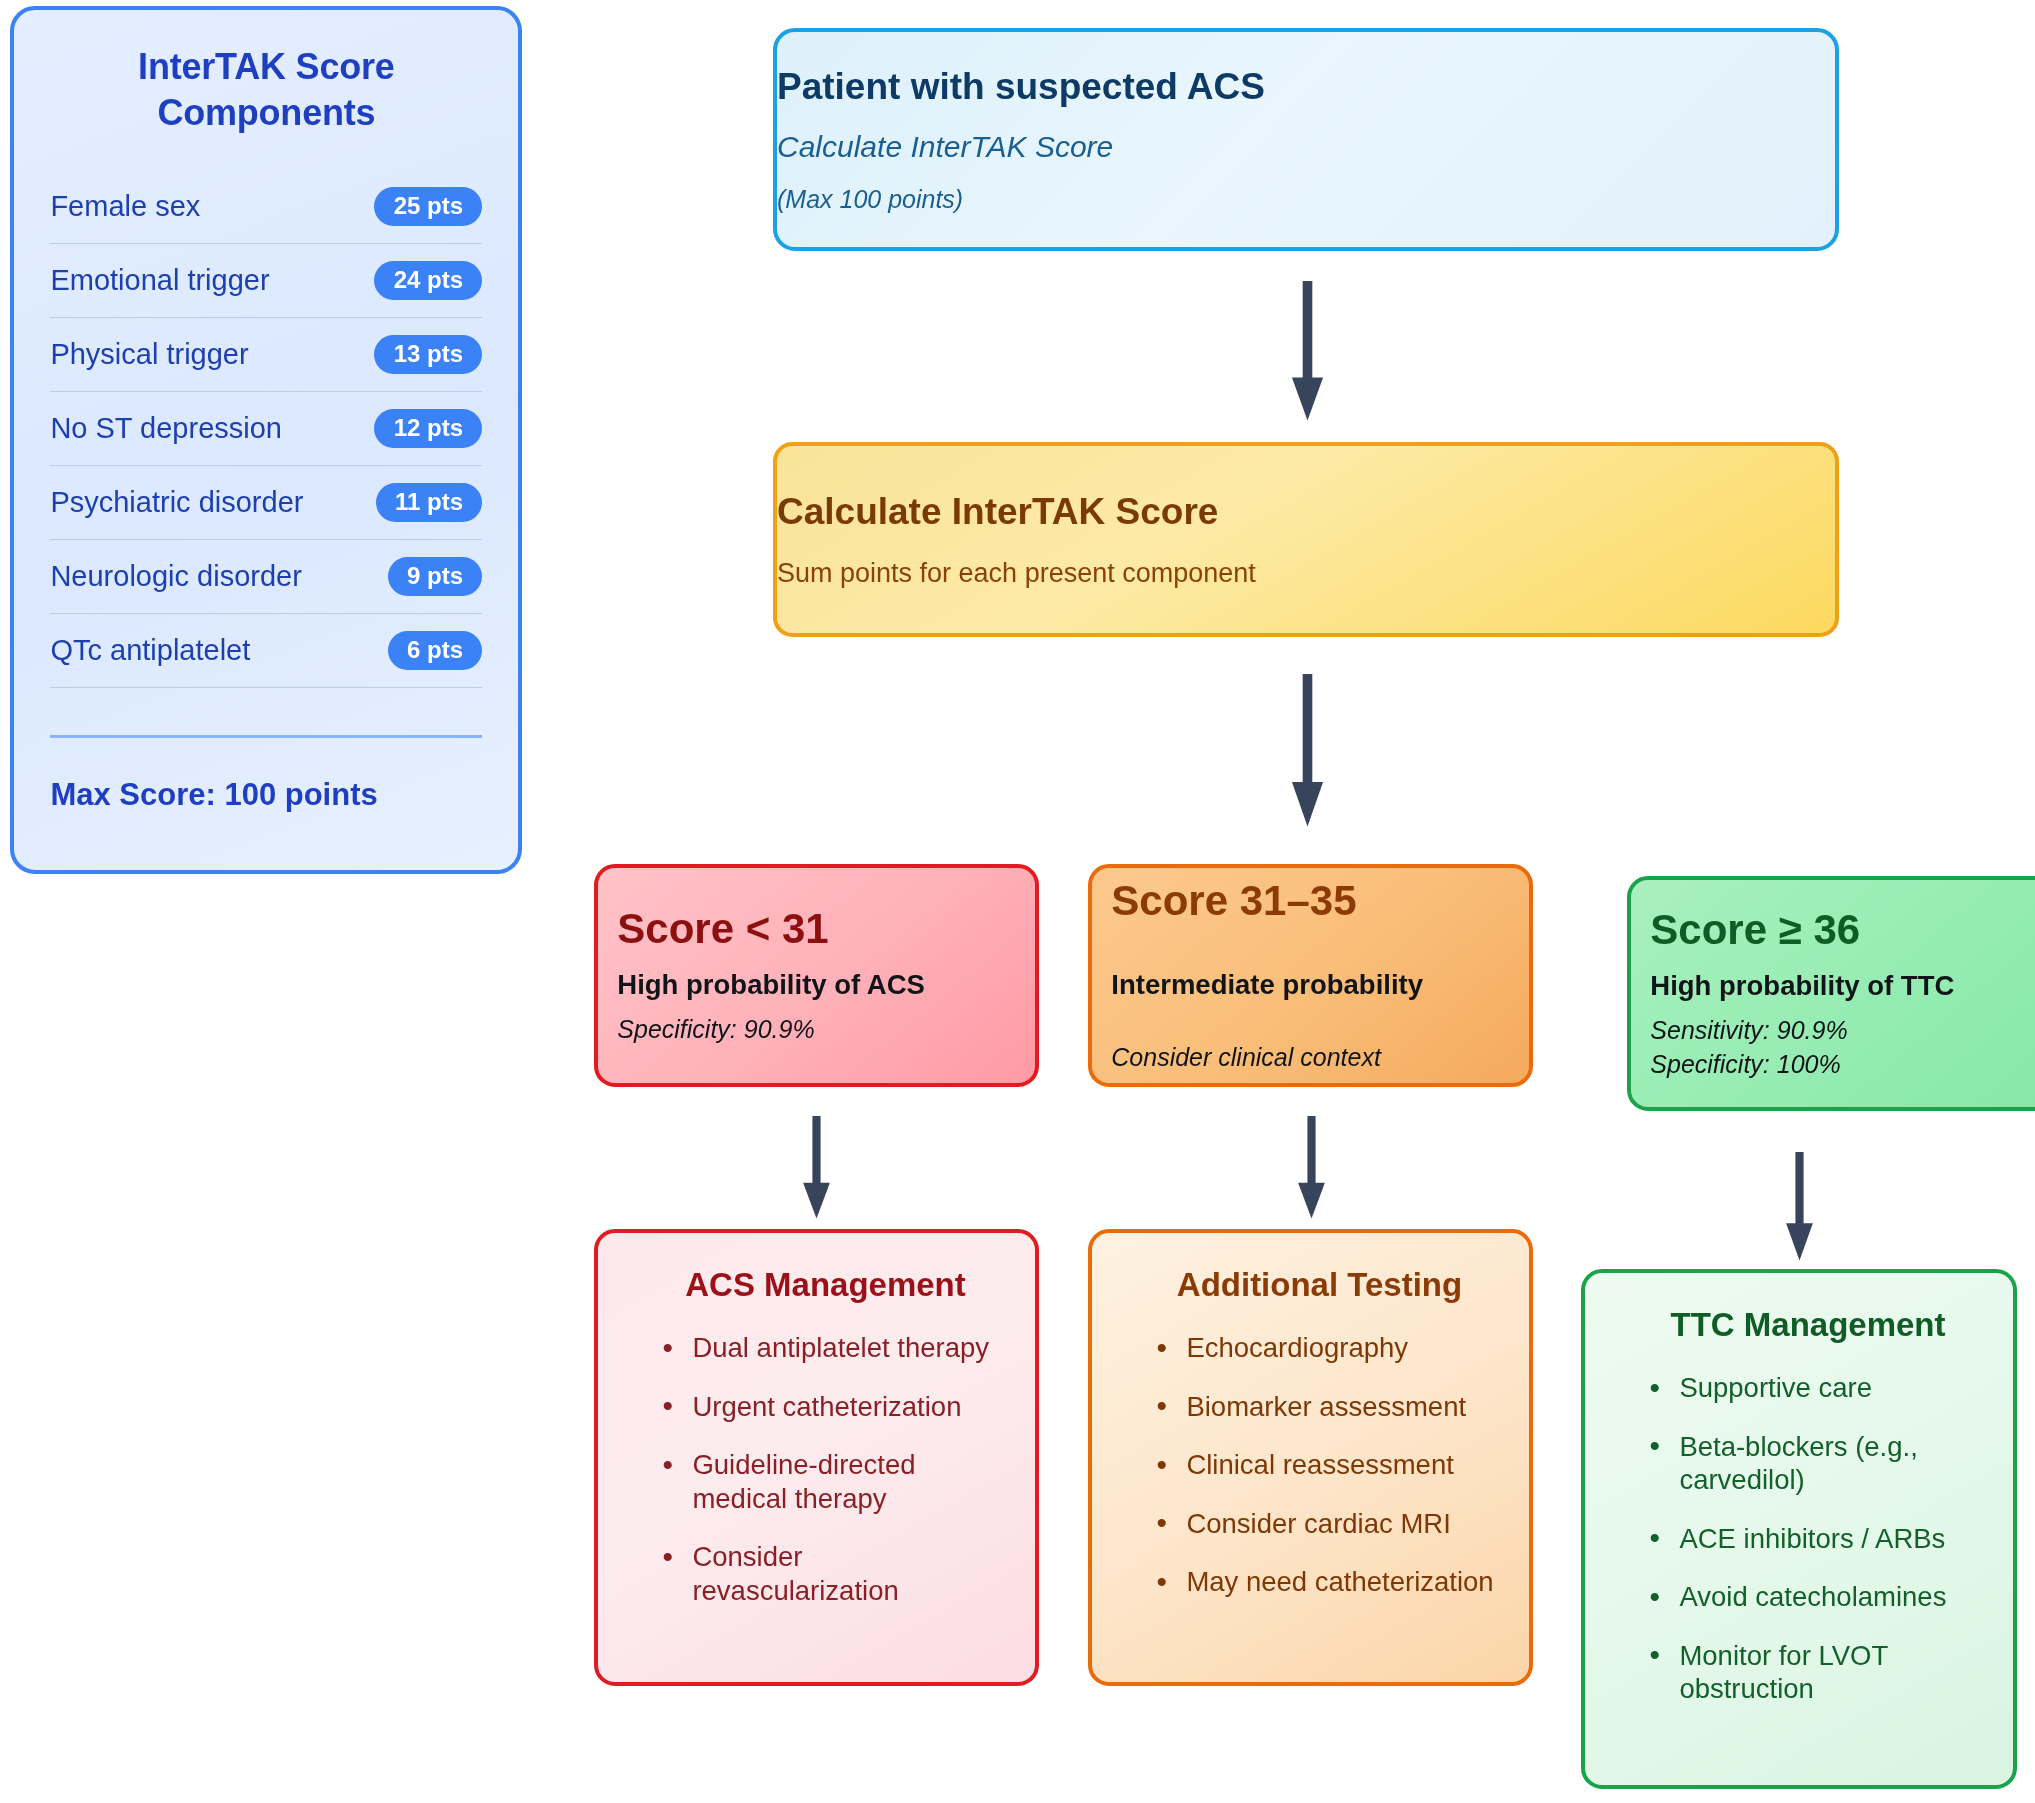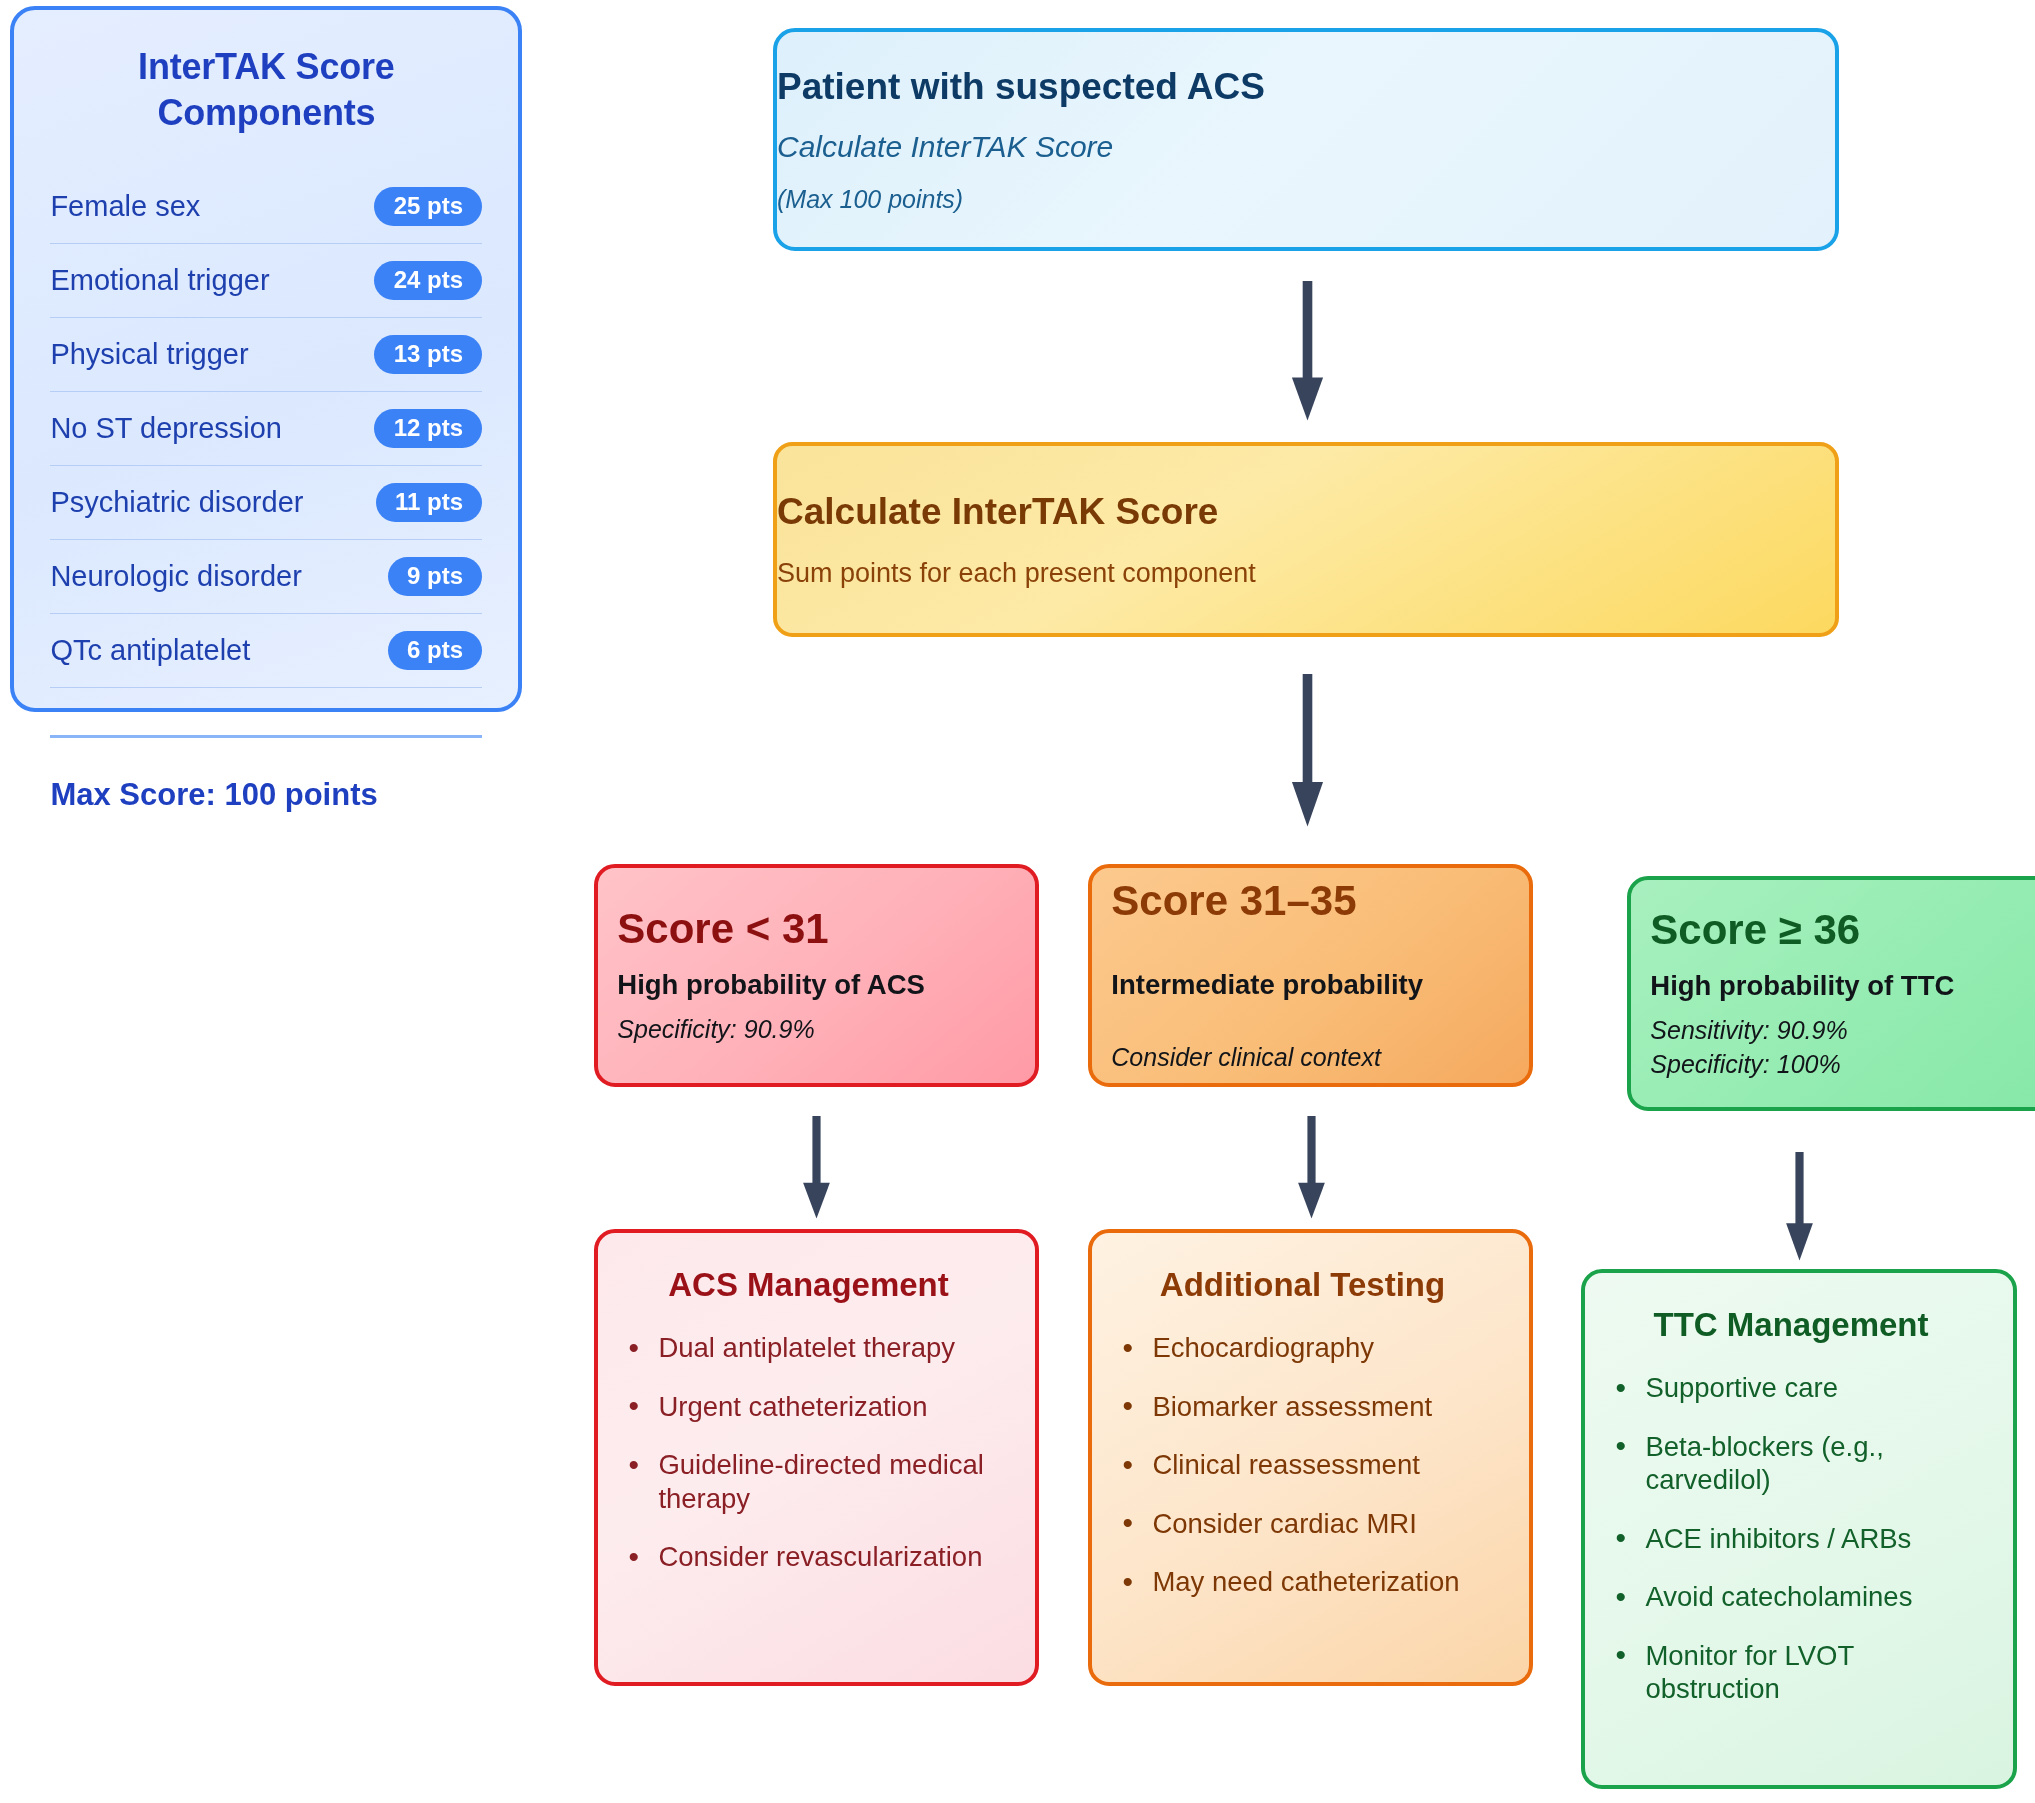--- a/index.html
+++ b/index.html
@@ -18,21 +18,21 @@
     height: 1804px;
     background: #ffffff;
   }
 
   
   .sidebar-card {
     position: absolute;
     left: 10.4px;
     top: 6px;
     width: 512px;
-    height: 706px;
+    height: 868px;
     border: 4.5px solid #3b82f6;
     border-radius: 25px;
     background: linear-gradient(160deg, #e4eeff 0%, #dbe8fe 55%, #e7f0ff 100%);
     padding: 34px 36px 30px 36px;
   }
 
   .sidebar-title {
     color: #1e3fbf;
     font-size: 36px;
     font-weight: bold;
@@ -156,21 +156,21 @@
     border: 4.5px solid #1aa34a; border-radius: 21px;
     background: linear-gradient(140deg, #a8f0bf 0%, #95ecb2 55%, #86e8a8 100%);
     margin-left: 46px;
   }
   .box-green-tier .tier-title { color: #0f5c24; }
 
   
   .box-mgmt {
     position: absolute;
     border-radius: 21px;
-    padding: 33px 30px 30px 14px;
+    padding: 33px 30px 30px 48px;
   }
   .mgmt-title {
     font-size: 33px; font-weight: bold; text-align: center; margin-bottom: 27px;
   }
   .mgmt-list { list-style: none; padding-left: 13.4px; }
   .mgmt-list li {
     position: relative;
     font-size: 27.5px;
     line-height: 1.22;
     padding-left: 33px;

